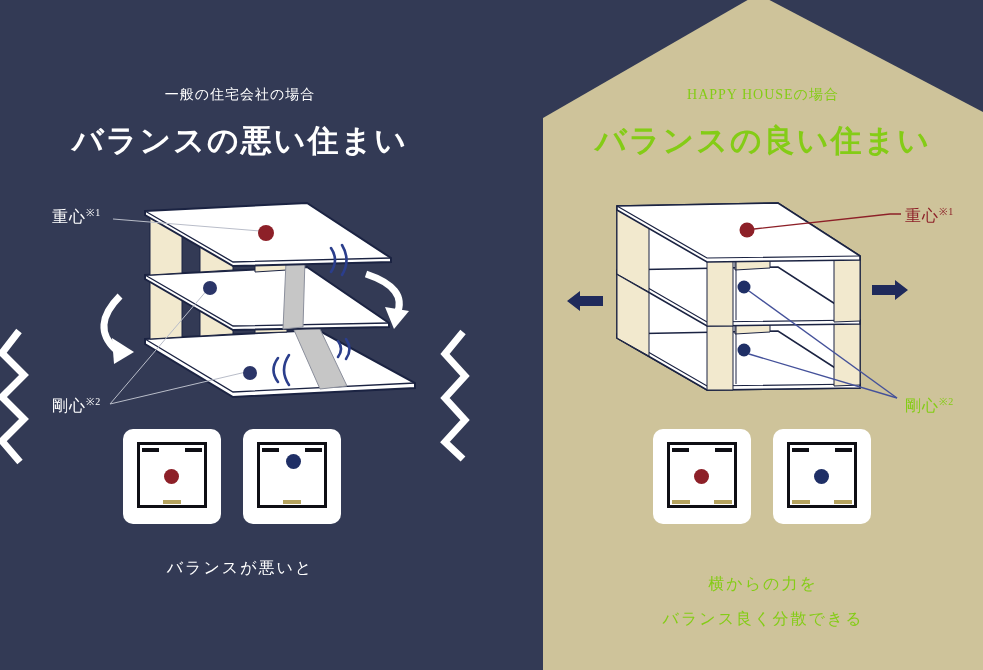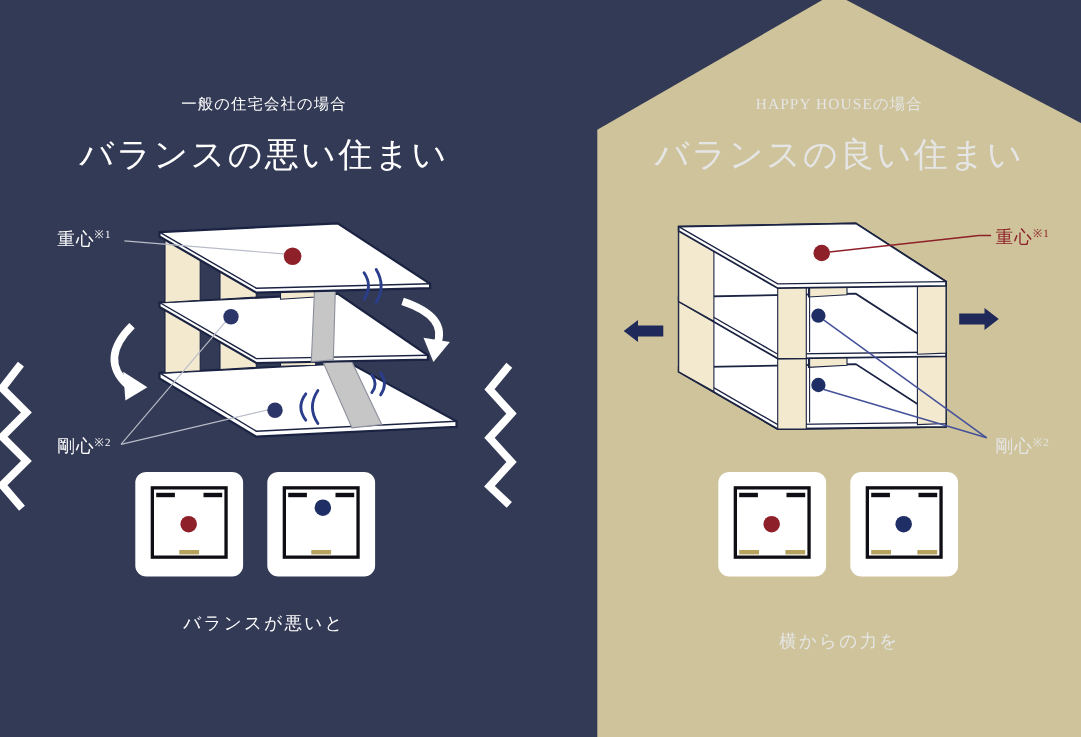--- a/index.html
+++ b/index.html
@@ -6,24 +6,24 @@
   body{
     width:983px;height:670px;position:relative;overflow:hidden;
     background:#333A55;
     font-family:"Liberation Serif","DejaVu Serif",serif;
   }
   svg{position:absolute;left:0;top:0;}
 
   
   .tblock{position:absolute;text-align:center;}
   .subtitle{font-size:14px;letter-spacing:1px;}
-  .title{font-size:31px;letter-spacing:2px;font-weight:400;}
+  .title{font-size:31px;letter-spacing:2px;font-weight:700;}
   .caption{font-size:16px;letter-spacing:2px;line-height:35px;}
   .white{color:#FFFFFF;}
-  .navy{color:#e5e5e5;}
+  .navy{color:#84cc16;}
   .lbl{position:absolute;font-size:16px;letter-spacing:1px;white-space:nowrap;}
   .lbl sup{font-size:10px;}
 
   
   .card{position:absolute;width:98px;height:95px;background:#fff;border-radius:10px;}
   .plan{position:absolute;left:14px;top:13px;width:64px;height:60px;border:3px solid #0E0E14;background:#fff;}
   .bar{position:absolute;height:4px;}
   .bar.black{background:#0E0E14;}
   .bar.tan{background:#B5A35E;}
   .bar-tl{left:2px;top:3px;width:17px;}
@@ -210,13 +210,14 @@
     <div class="bar tan bar-bl"></div>
     <div class="bar tan bar-br"></div>
   </div>
 </div>
 
 <div class="tblock caption white" style="left:0;top:550px;width:480px;">
   <div>バランスが悪いと</div>
 </div>
 <div class="tblock caption navy" style="left:543px;top:550px;width:440px;margin-top:16px;">
   <div>横からの力を</div>
+  <div>バランス良く分散できる</div>
 </div>
 
 </body></html>

